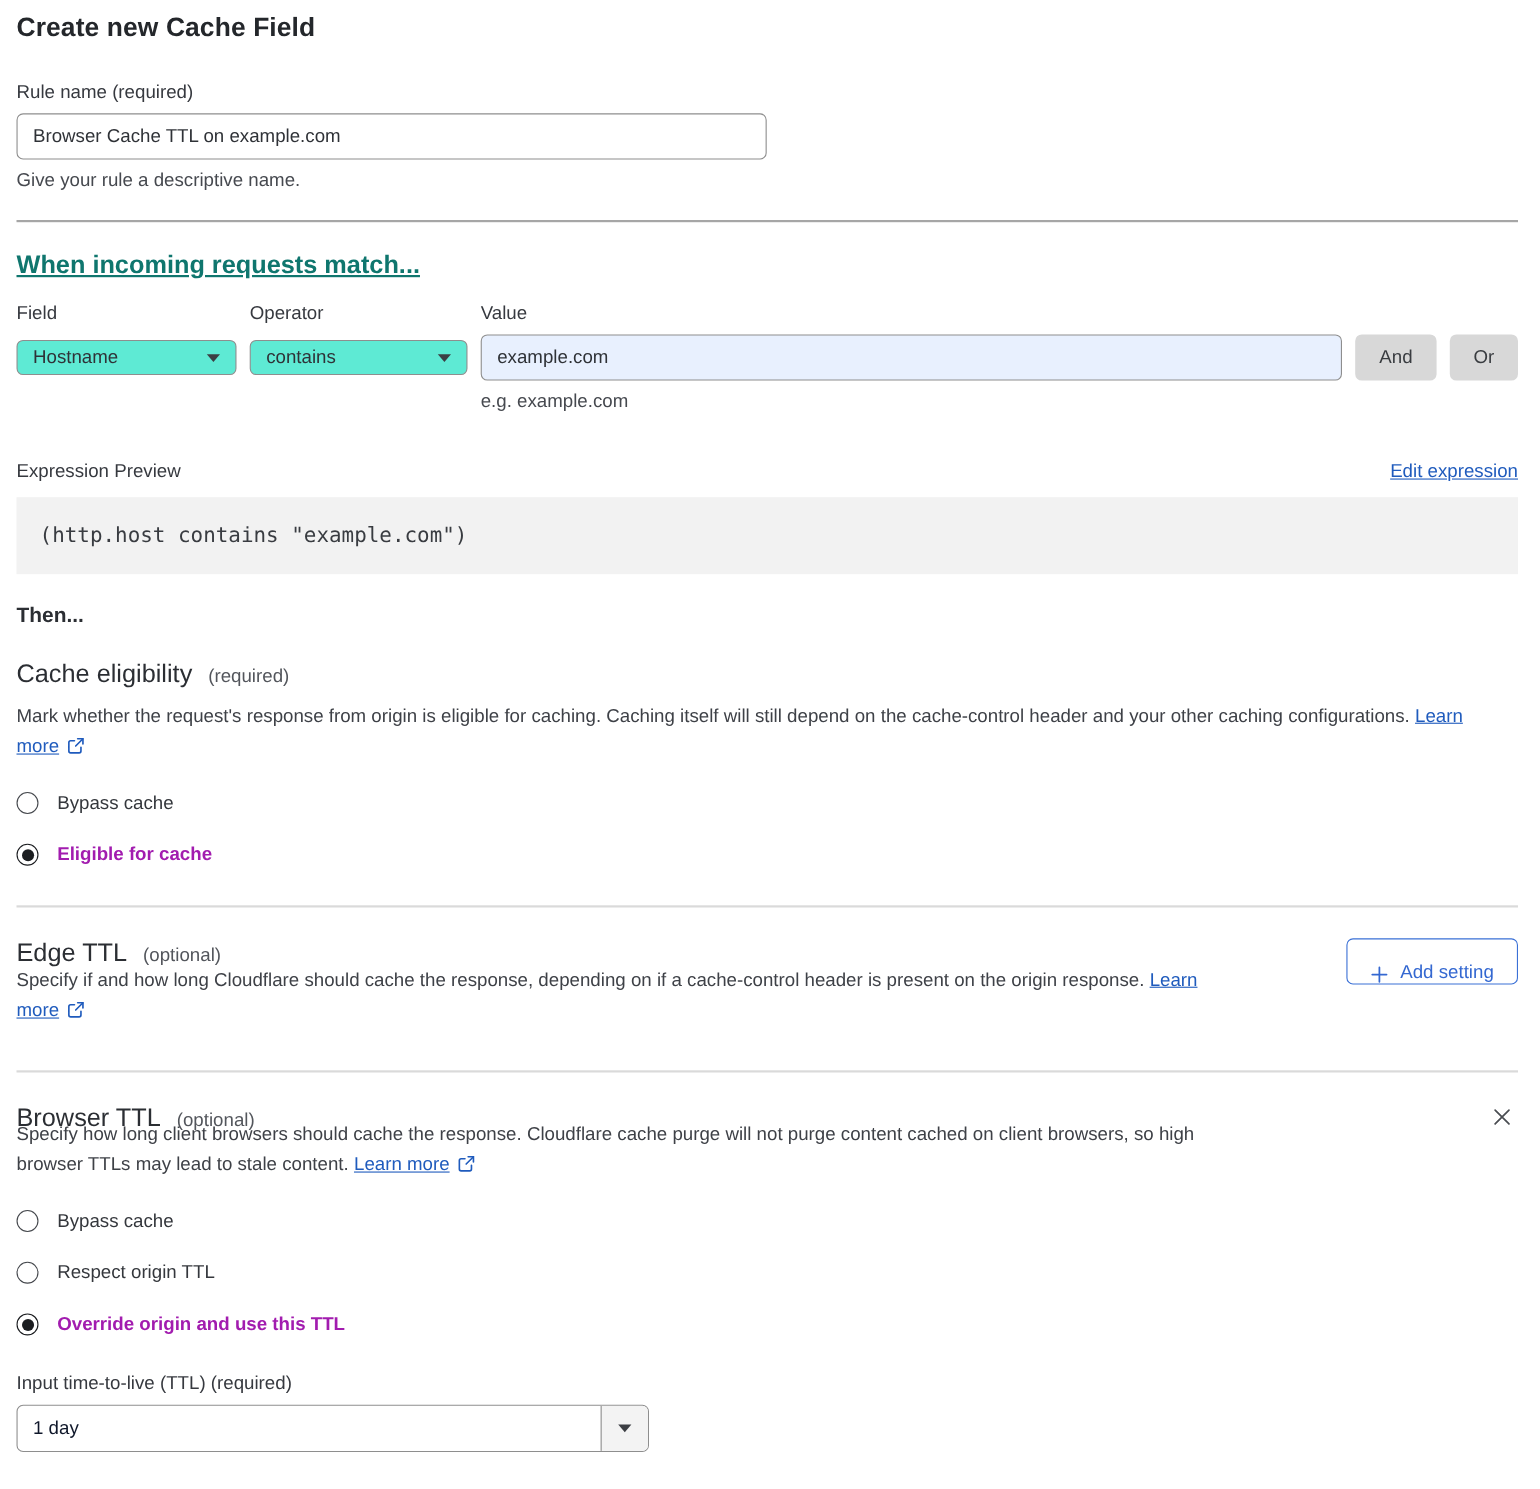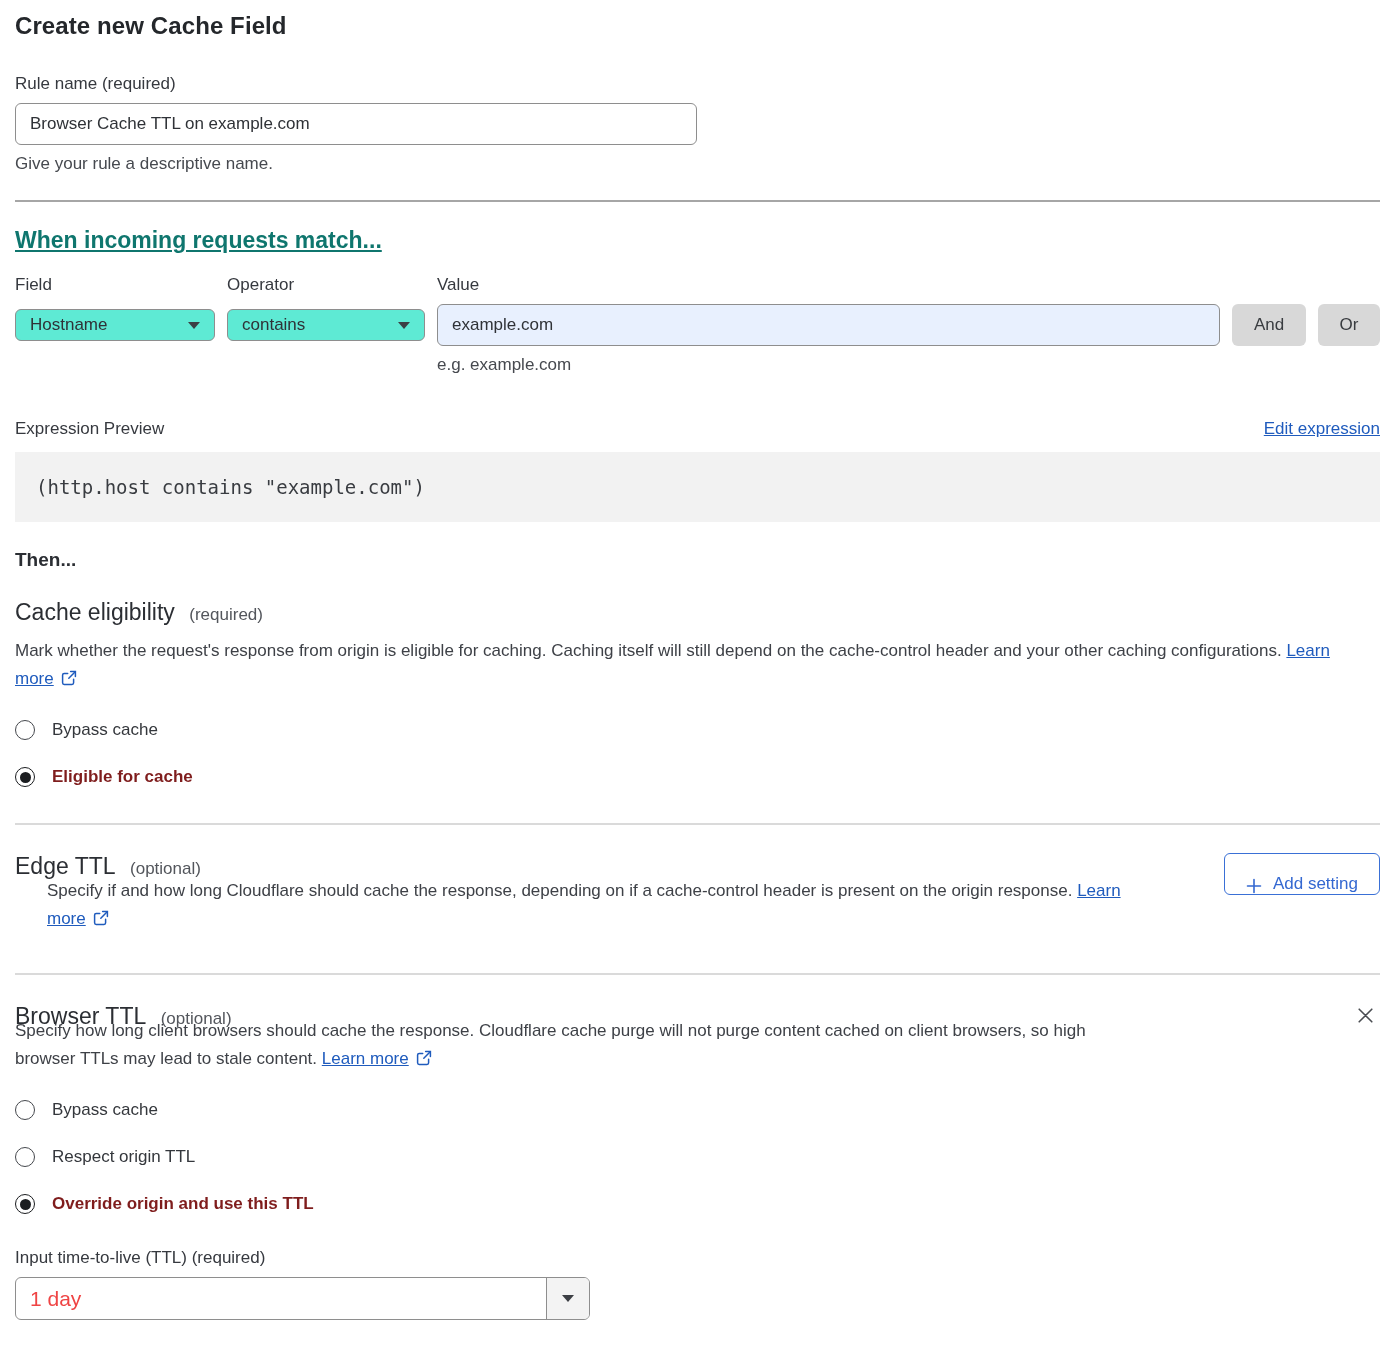--- a/index.html
+++ b/index.html
@@ -70,46 +70,46 @@
   .radio {
     width: 20px; height: 20px; border: 1.6px solid #45484d; border-radius: 50%;
     position: relative; flex-shrink: 0; background: #fff;
   }
   .radio.checked { border-color: #1b1d20; }
   .radio.checked::after {
     content: ""; position: absolute; left: 3.5px; top: 3.5px; right: 3.5px; bottom: 3.5px;
     background: #1b1d20; border-radius: 50%;
   }
   .radio-label { font-size: 17px; margin-left: 17px; color: #34373c; }
-  .radio-label.bold { font-weight: 700; color: #7f1d1d; }
+  .radio-label.bold { font-weight: 700; color: #a21caf; }
 
   .section-head { display: flex; justify-content: space-between; align-items: flex-start; }
   .add-btn {
     height: 42px; padding: 0 21px; background: #fff; border: 1px solid #3a70d6; border-radius: 6px;
     color: #3468d1; font-family: "Liberation Sans", sans-serif; font-size: 17px;
     display: flex; align-items: flex-end; gap: 11px; cursor: pointer;
   }
   .close-btn { background: none; border: none; cursor: pointer; padding: 2px; margin-right: 2px; }
 
   .ttl-label { margin-top: 34px; }
   .combo {
     margin-top: 9px; width: 575px; height: 43px; border: 1px solid #8e8e8e; border-radius: 6px;
     display: flex; align-items: stretch; overflow: hidden; background: #fff; cursor: pointer;
   }
-  .combo-value { flex: 1; display: flex; align-items: center; padding: 0 14px; font-size: 21px; color: #ef4444; }
+  .combo-value { flex: 1; display: flex; align-items: center; padding: 0 14px; font-size: 17px; color: #0f172a; }
   .combo-btn {
     width: 43px; border-left: 1px solid #8e8e8e; background: #f3f3f3;
     display: flex; align-items: center; justify-content: center;
   }
   .mt28 { margin-top: 28px; }
   .mt36 { margin-top: 36px; }
   .mt40 { margin-top: 40px; }
   .rule-label { margin-top: 34px; }
   .match-heading { margin-top: 25px; }
-  .edge-para { max-width: 1105px; margin-left: 32px; }
+  .edge-para { max-width: 1105px; }
   .browser-para { max-width: 1095px; }
   .cache-para { max-width: 1345px; }
 </style>
 </head>
 <body>
 
 <div class="page">
 
   <h1>Create new Cache Field</h1>
 

